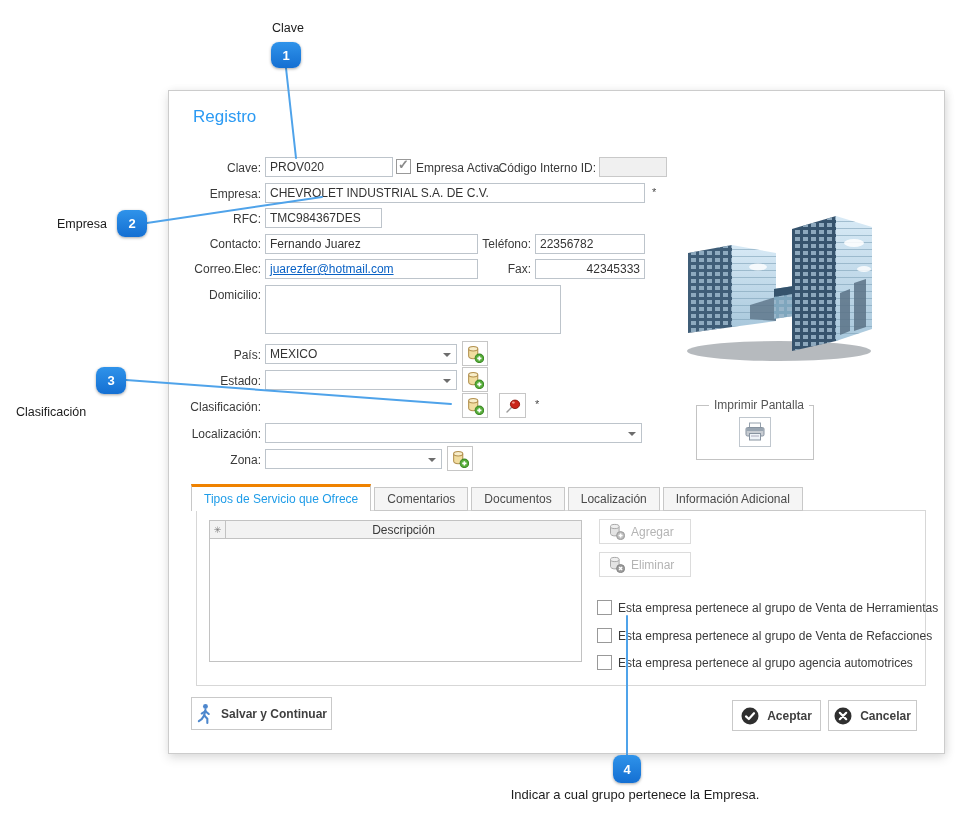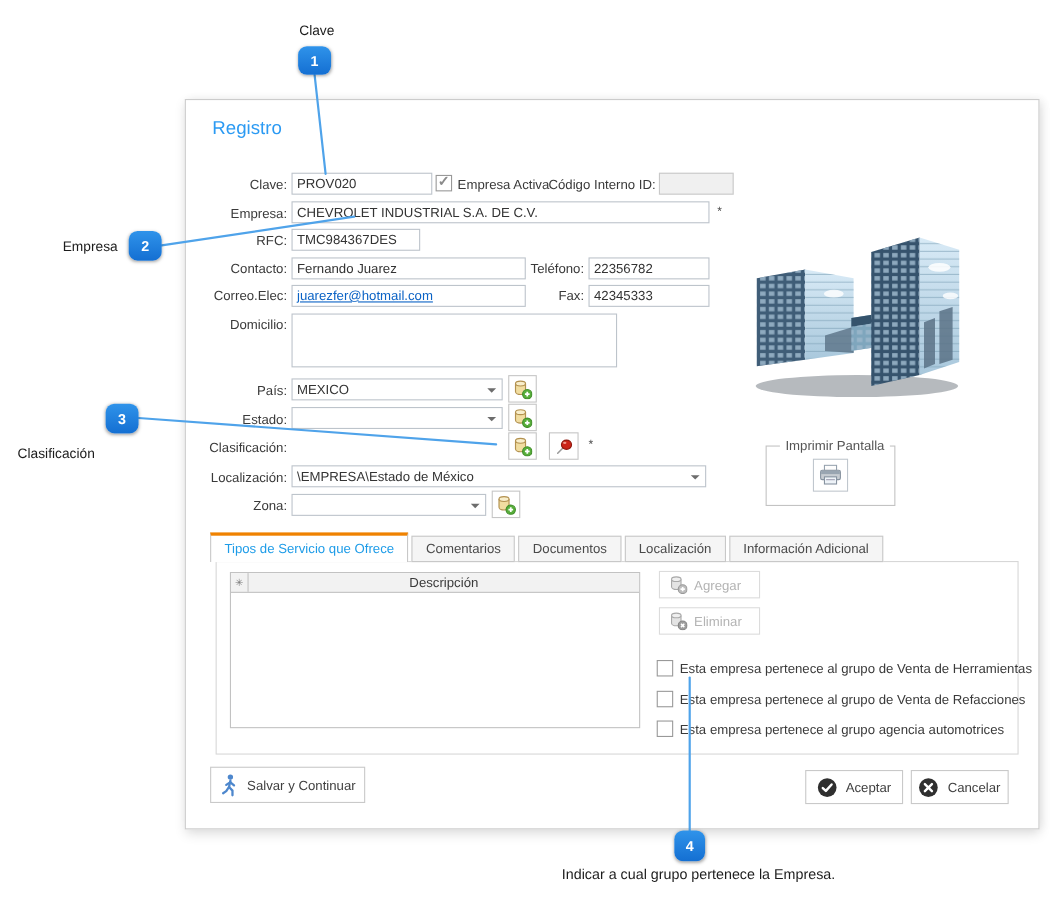--- a/index.html
+++ b/index.html
@@ -64,21 +64,21 @@
                  display:flex; align-items:center; justify-content:center; }
   .grid-col { flex:1; font-size:12px; color:#3a3a3a; display:flex; align-items:center; justify-content:center; }
   .grid-body { position:relative; height:122px; }
   .grid-empty { position:absolute; left:0; right:0; top:52px; text-align:center; font-size:12px; color:#c2c2c2; }
 
   .side-btn { position:absolute; left:430px; width:92px; height:25px; border:1px solid #dcdcdc; background:#fff;
               color:#b4b4b4; font-size:12px; display:flex; align-items:center; gap:6px; padding:0 8px; }
 
   
   .foot-btn { position:absolute; border:1px solid #c9c9c9; background:#fff; color:#3f3f3f; font-size:12px;
-              display:flex; align-items:center; justify-content:center; gap:8px; padding:0; }
+              display:flex; align-items:center; justify-content:center; gap:8px; padding:0;font-weight:bold; }
 
   
   .lines-svg { position:absolute; left:0; top:0; z-index:5; pointer-events:none; }
   .badge { position:absolute; z-index:6; background:linear-gradient(#2f93ea,#146fd2);
            border-radius:8px; color:#fff; font-weight:bold; font-size:13px;
            display:flex; align-items:center; justify-content:center;
            box-shadow:0 1px 3px rgba(0,0,0,.35); }
   .ann-label { position:absolute; z-index:6; font-size:12.5px; color:#1c1c1c; white-space:nowrap; }
   .ann-caption { position:absolute; z-index:6; font-size:13px; color:#1c1c1c; text-align:center; }
 </style>
@@ -130,21 +130,21 @@
     <div class="lbl" style="top:146px;">Contacto:</div>
     <input class="txt" style="left: 96px; top: 143px; width: 213px;" value="Fernando Juarez">
     <div class="lbl2" style="left:294px; top:146px; width:68px; text-align:right;">Teléfono:</div>
     <input class="txt" style="left: 366px; top: 143px; width: 110px;" value="22356782">
 
     <div class="lbl" style="top:171px;">Correo.Elec:</div>
     <div class="box-link" style="left:96px; top:168px; width:213px;">
       <span>juarezfer@hotmail.com</span>
     </div>
     <div class="lbl2" style="left:294px; top:171px; width:68px; text-align:right;">Fax:</div>
-    <input class="txt" style="left: 366px; top: 168px; width: 110px;" value="42345333">
+    <input class="txt" style="left: 366px; top: 168px; width: 110px; text-align: right;" value="42345333">
 
     <div class="lbl" style="top:197px;">Domicilio:</div>
     <textarea class="area" style="left: 96px; top: 194px; width: 296px; height: 49px;"></textarea>
 
     <div class="lbl" style="top:257px;">País:</div>
     <div class="dd" style="left:96px; top:253px; width:192px;">
       <span class="val">MEXICO</span>
       <span class="arr"></span>
     </div>
     <button class="icon-btn" style="left:293px; top:250px;">
@@ -183,21 +183,20 @@
       <svg width="18" height="18" viewBox="0 0 18 18">
         <path d="M3 15 L8.2 9.8" stroke="#9a9a9a" stroke-width="1.4" stroke-linecap="round"></path>
         <ellipse cx="11" cy="7.3" rx="4.6" ry="4.2" fill="#cb2519" stroke="#8f1a10"></ellipse>
         <ellipse cx="9.4" cy="5.6" rx="1.5" ry="1.1" fill="#f0988c"></ellipse>
       </svg>
     </button>
     <span class="req" style="left:366px; top:307px;">*</span>
 
     <div class="lbl" style="top:336px;">Localización:</div>
     <div class="dd" style="left:96px; top:332px; width:377px;">
-      <span class="val">\EMPRESA\Estado de México</span>
       <span class="arr"></span>
     </div>
 
     <div class="lbl" style="top:362px;">Zona:</div>
     <div class="dd" style="left:96px; top:358px; width:177px;">
       <span class="val"></span>
       <span class="arr"></span>
     </div>
     <button class="icon-btn" style="left:278px; top:355px;">
       <svg width="18" height="18" viewBox="0 0 17 17">

